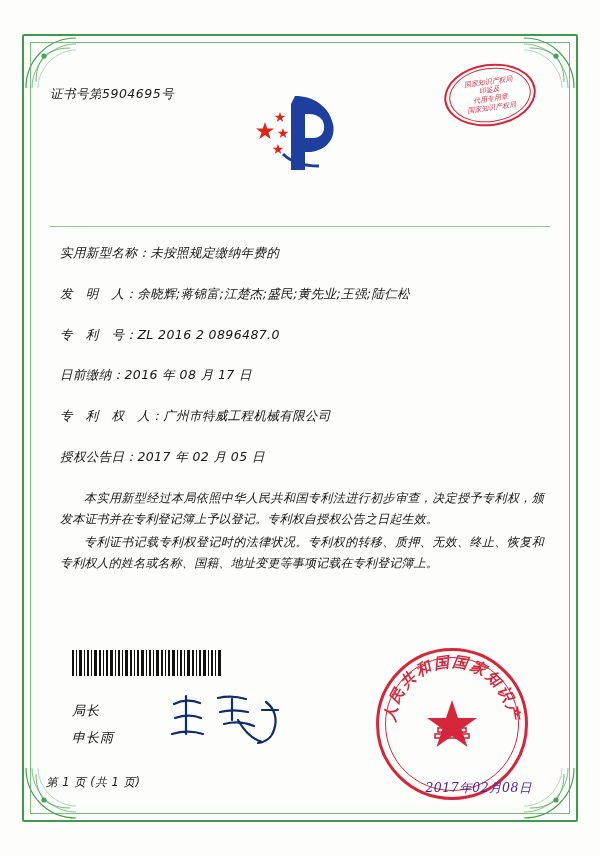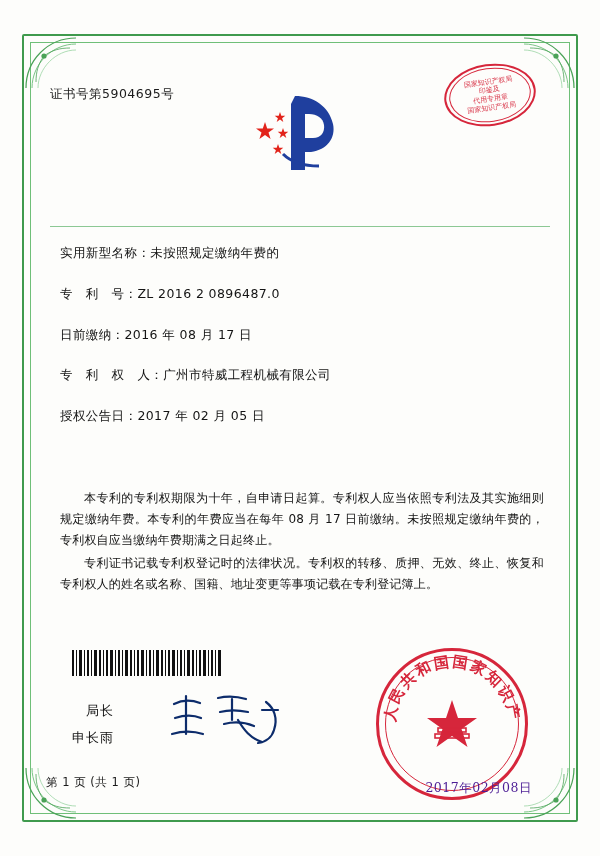--- a/index.html
+++ b/index.html
@@ -7,20 +7,21 @@
     width:600px;height:856px;
     background:#ffffff;
     font-family:"DejaVu Sans","Liberation Sans",sans-serif;
     overflow:hidden;
   }
   .page{
     position:relative;
     width:600px;height:856px;
     background:#fdfdfb;
     box-sizing:border-box;
+    font-style:italic;
   }
   
   .border-outer{
     position:absolute;
     left:22px;top:34px;right:22px;bottom:34px;
     border:2px solid #3f9a4d;
     border-radius:2px;
   }
   .border-inner{
     position:absolute;
@@ -130,21 +131,20 @@
   .barcode{
     position:absolute;left:26px;top:592px;
     width:150px;height:26px;
   }
 
   
   .sig-block{
     position:absolute;left:26px;top:640px;
     font-size:13px;color:#111;line-height:2.05;
     letter-spacing:1px;
-    text-align:right;
   }
   .handwriting{
     position:absolute;left:120px;top:632px;
     width:120px;height:58px;
   }
 
   
   .seal-main{
     position:absolute;right:26px;top:590px;
     width:152px;height:152px;
@@ -263,35 +263,38 @@
       </svg>
     </div>
 
     <div class="title-rule"></div>
 
     <div class="fields">
       <div class="field">
         <span class="lbl">实用新型名称：</span><span class="val">未按照规定缴纳年费的</span>
       </div>
       <div class="field">
+        <span class="lbl">发　明　人：</span><span class="val">余晓辉;蒋锦富;江楚杰;盛民;黄先业;王强;陆仁松</span>
+      </div>
+      <div class="field">
         <span class="lbl">专　利　号：</span><span class="val">ZL 2016 2 0896487.0</span>
       </div>
       <div class="field">
         <span class="lbl">日前缴纳：</span><span class="val">2016 年 08 月 17 日</span>
       </div>
       <div class="field">
         <span class="lbl">专　利　权　人：</span><span class="val">广州市特威工程机械有限公司</span>
       </div>
       <div class="field">
         <span class="lbl">授权公告日：</span><span class="val">2017 年 02 月 05 日</span>
       </div>
     </div>
 
     <div class="paras">
-      <div class="para">本专利的专利权期限为十年，自申请日起算。专利权人应当依照专利法及其实施细则规定缴纳年费。本专利的年费应当在每年 08 月 17 日前缴纳。未按照规定缴纳年费的，专利权自应当缴纳年费期满之日起终止。</div>
+      <div class="para">本实用新型经过本局依照中华人民共和国专利法进行初步审查，决定授予专利权，颁发本证书并在专利登记簿上予以登记。专利权自授权公告之日起生效。</div>
       <div class="para">专利证书记载专利权登记时的法律状况。专利权的转移、质押、无效、终止、恢复和专利权人的姓名或名称、国籍、地址变更等事项记载在专利登记簿上。</div>
     </div>
 
     <div class="barcode">
       <svg viewBox="0 0 150 26" width="150" height="26" preserveAspectRatio="none">
         <g fill="#111">
           <rect x="0" y="0" width="2" height="26"></rect>
             <rect x="4" y="0" width="1" height="26"></rect>
           <rect x="7" y="0" width="3" height="26"></rect>
             <rect x="12" y="0" width="1" height="26"></rect>

